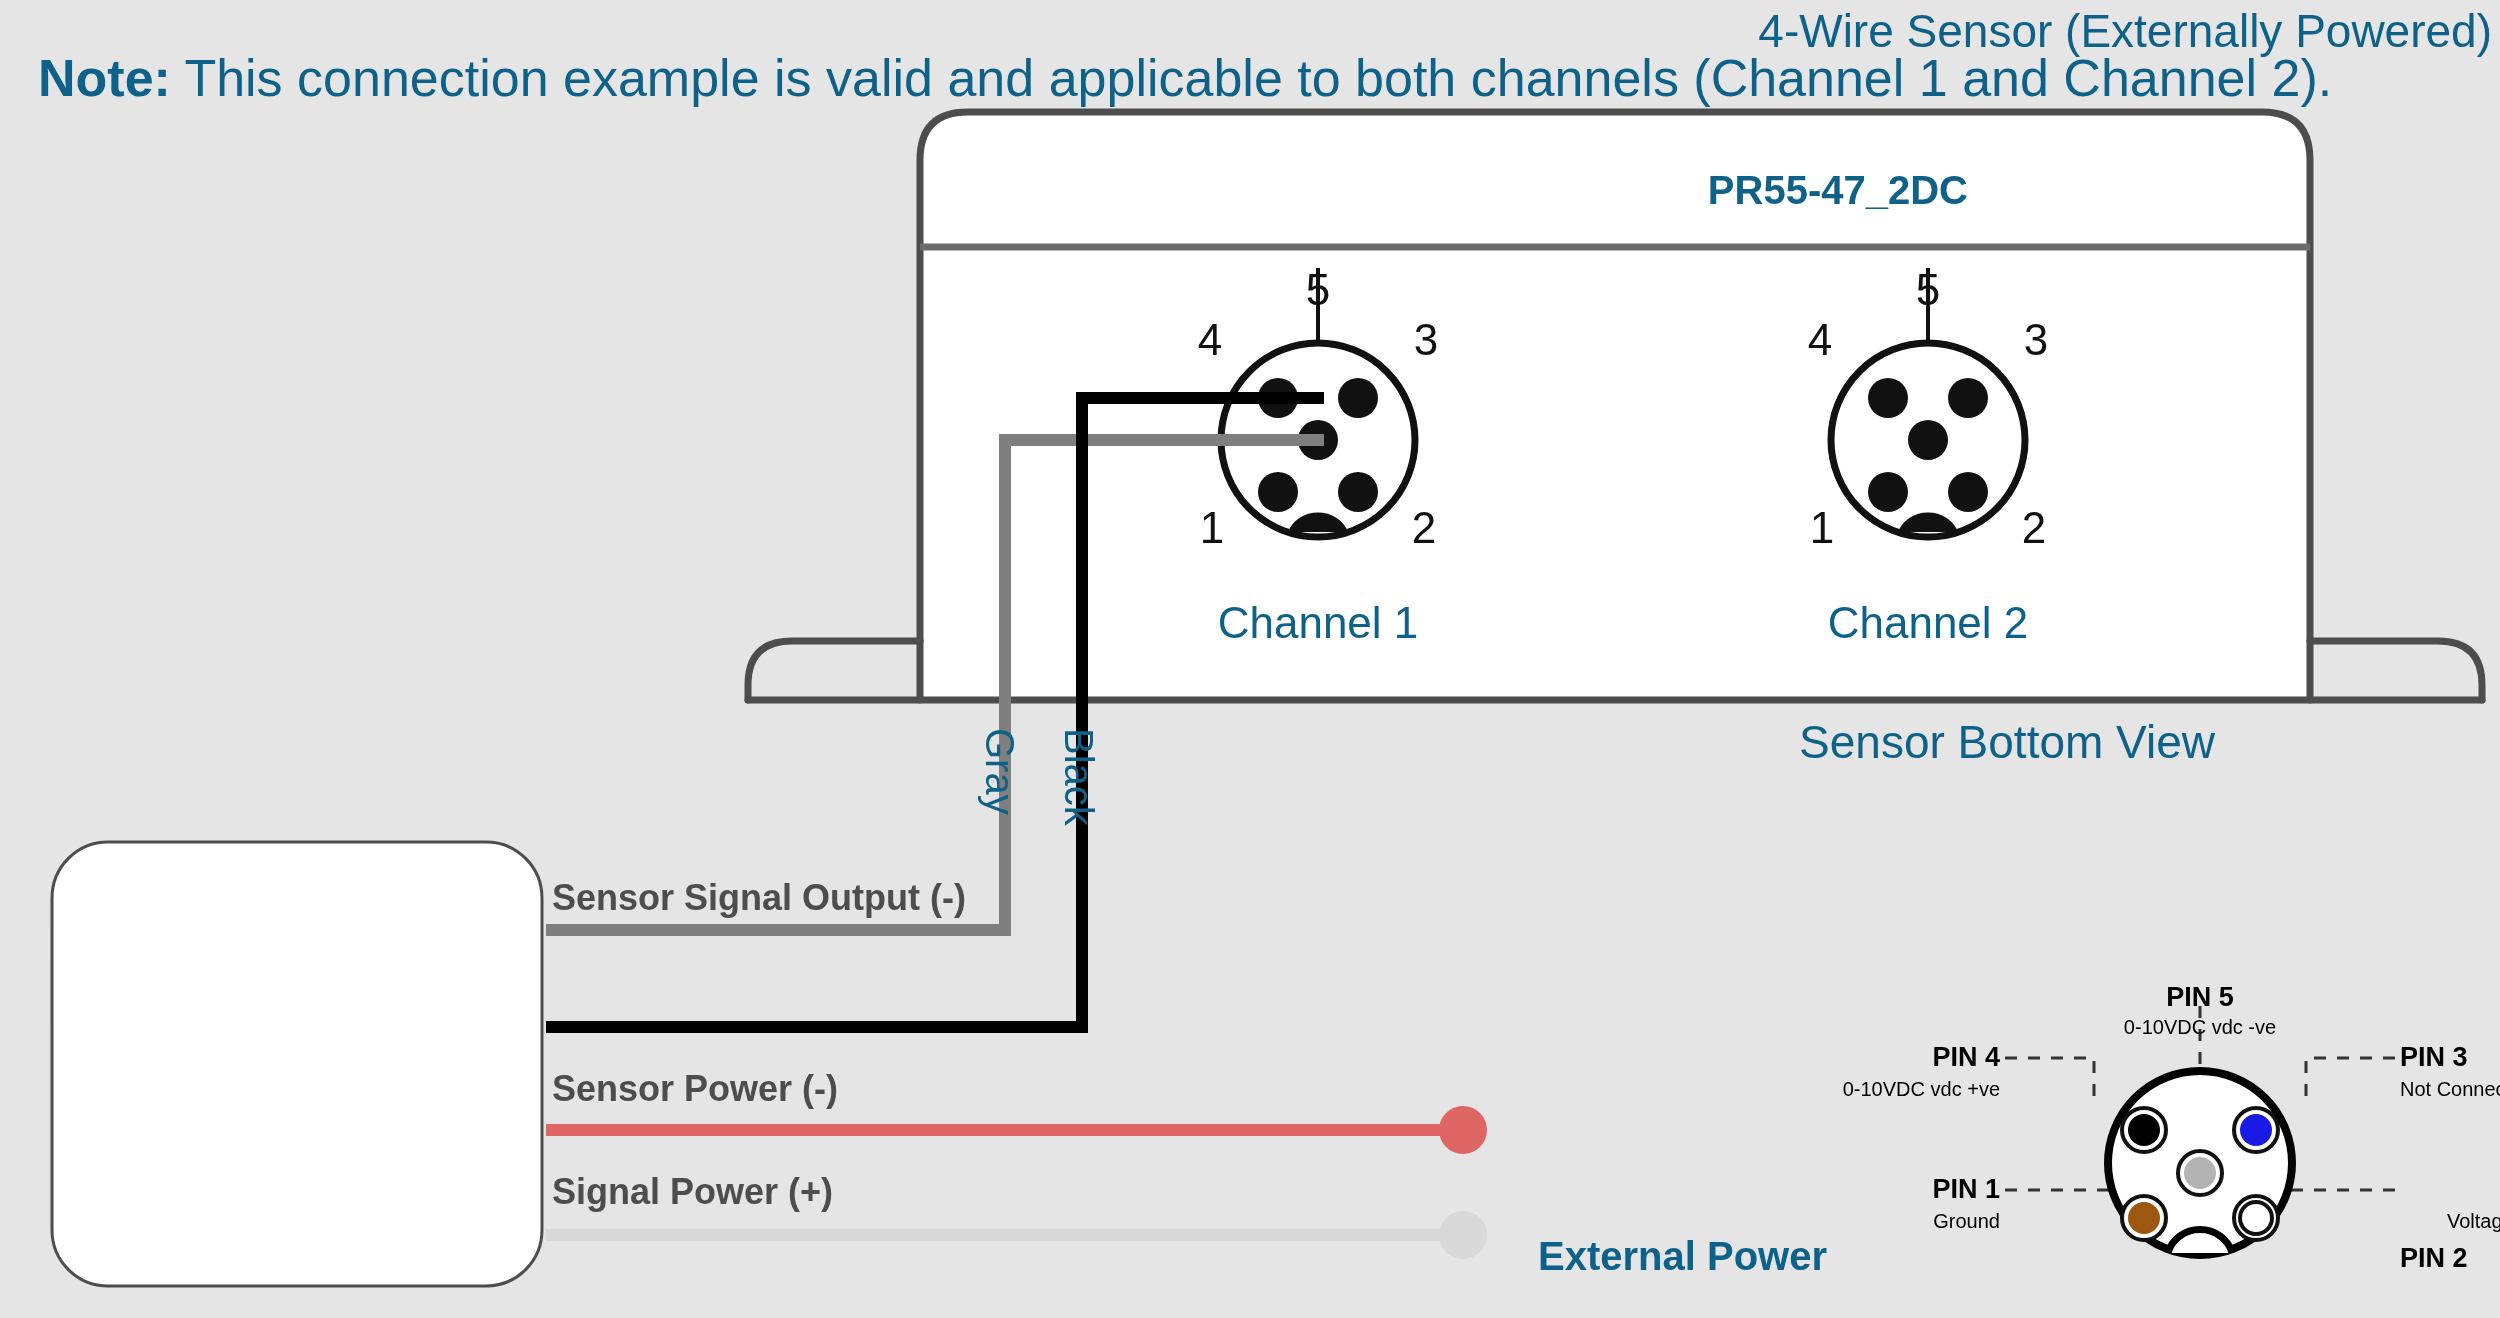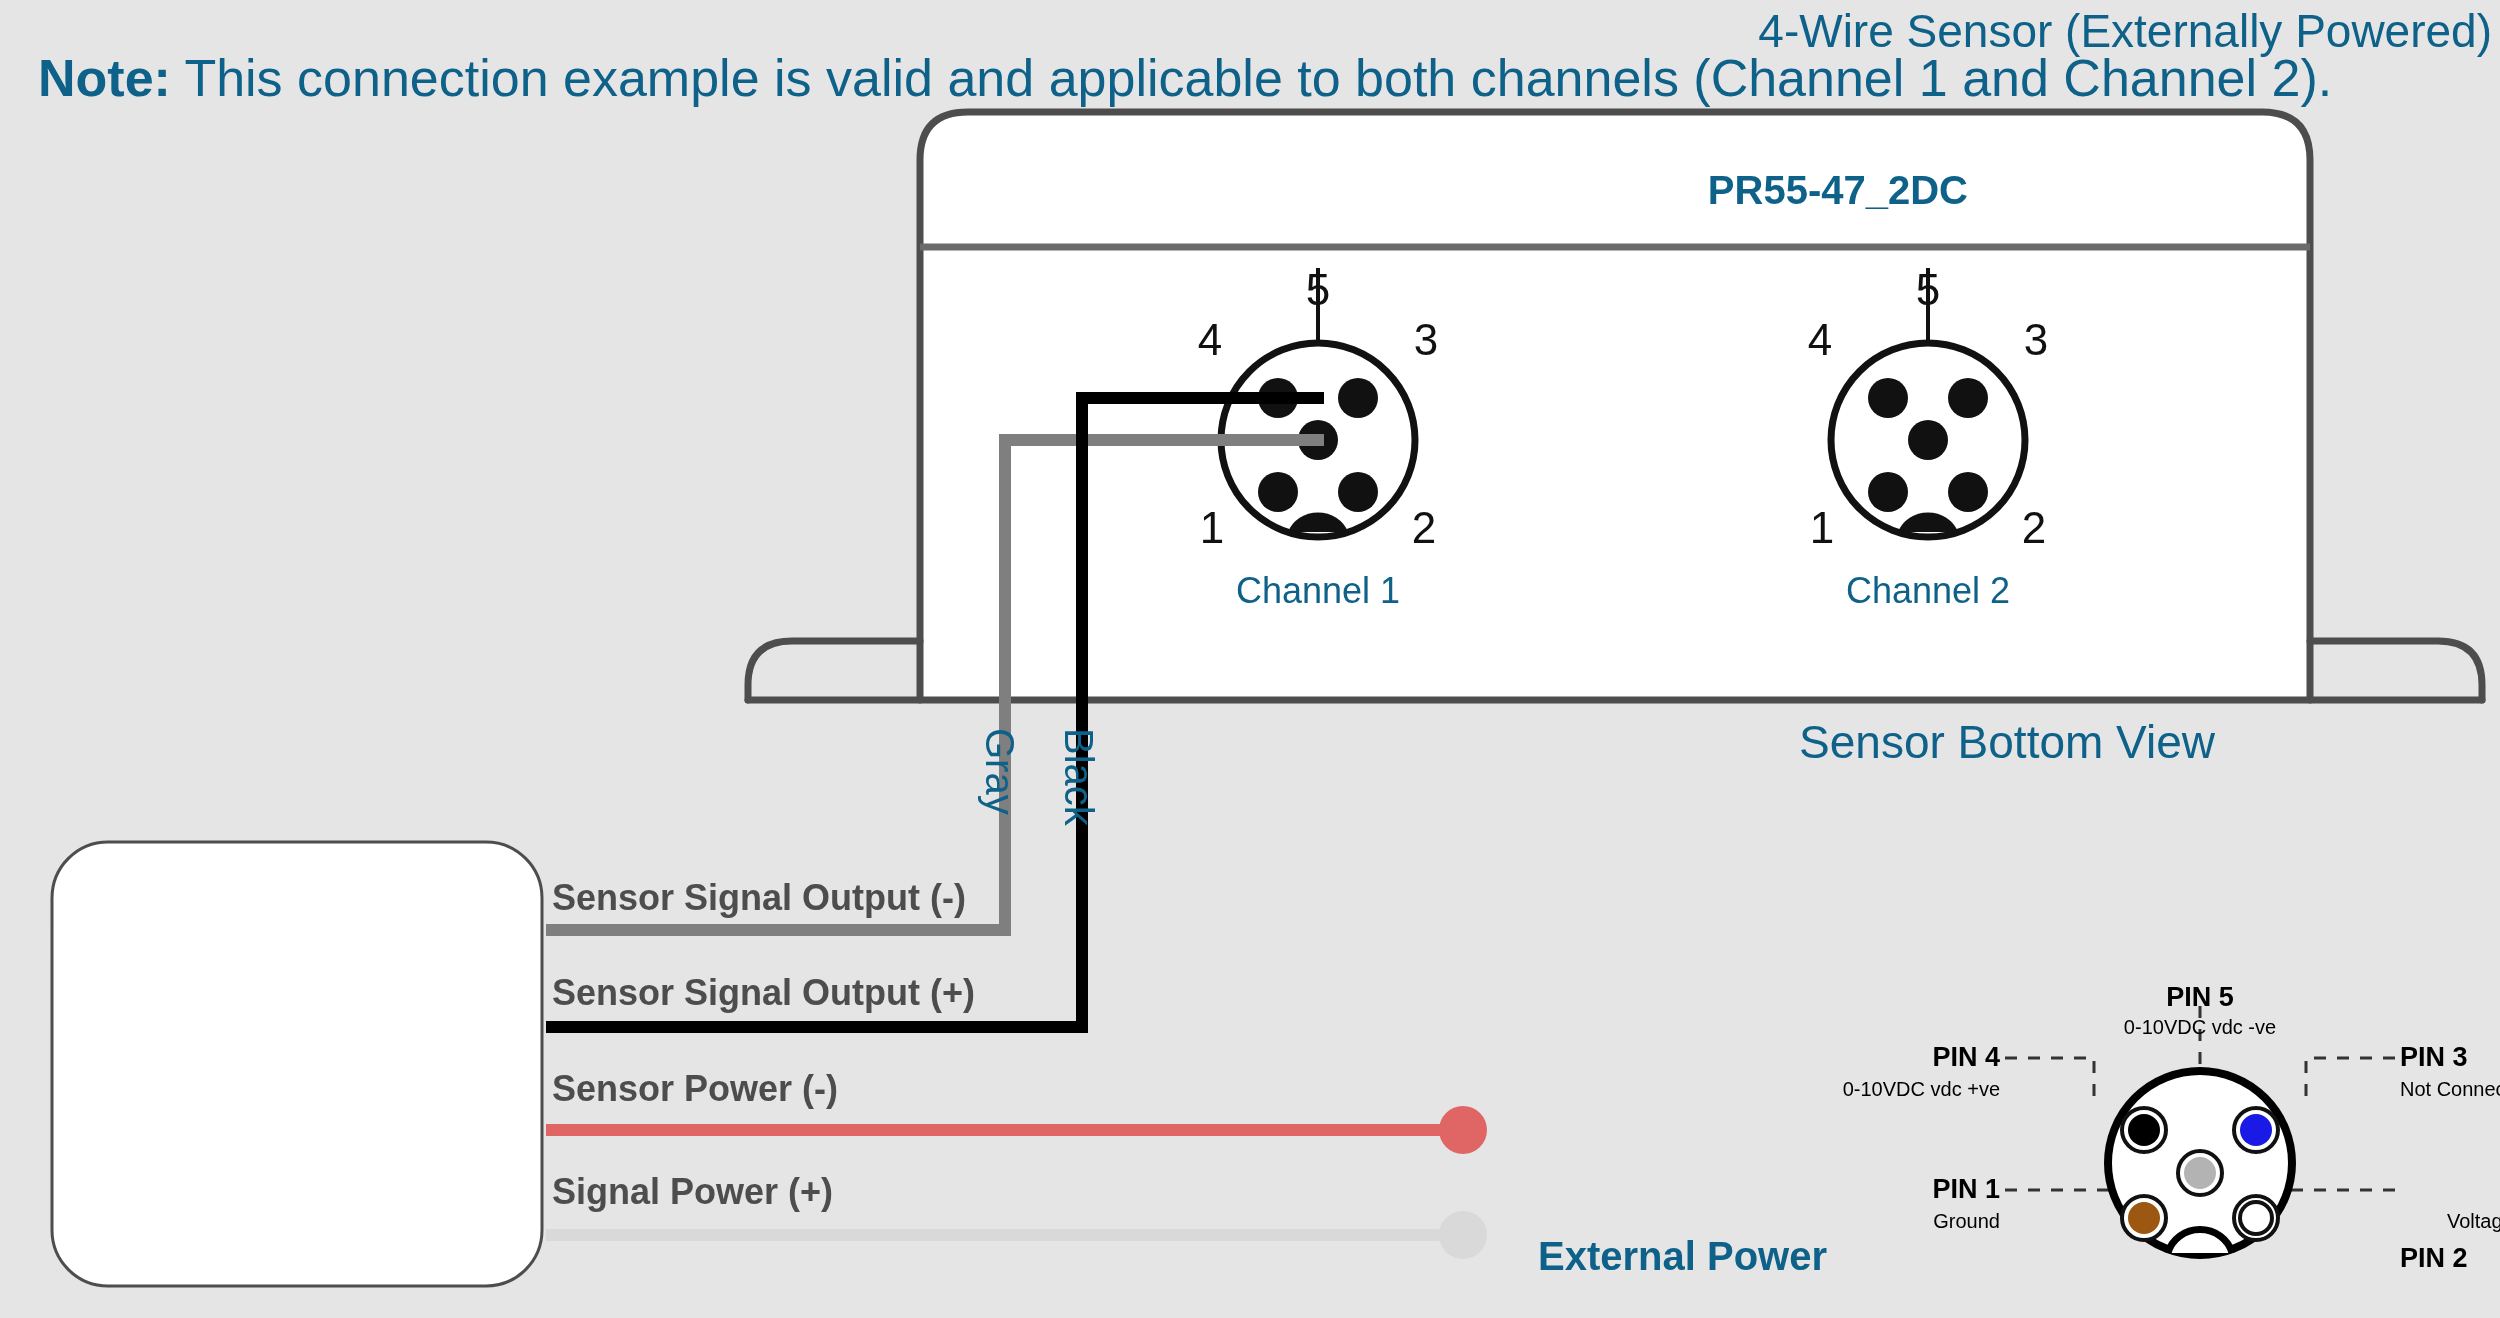--- a/index.html
+++ b/index.html
@@ -54,22 +54,23 @@
   #bottom-view-label {
     right: 285px;
     top: 715px;
     color: #0E6189;
     font-size: 46px;
   }
 
   
   .channel-caption {
     color: #0E6189;
-    font-size: 36px;
+    font-size: 44px;
     transform: translateX(-50%);
+    margin-top: 28px;
   }
   #channel-1-caption { left: 1318px; top: 570px; }
   #channel-2-caption { left: 1928px; top: 570px; }
 
   
   .pin-number {
     color: #111111;
     font-size: 44px;
     transform: translate(-50%, -50%);
   }
@@ -235,21 +236,20 @@
   <div class="txt pin-number" style="left:1928px;top:290px;">5</div>
   <div class="txt pin-number" style="left:2036px;top:340px;">3</div>
   <div class="txt pin-number" style="left:1822px;top:528px;">1</div>
   <div class="txt pin-number" style="left:2034px;top:528px;">2</div>
 
   <div class="txt wire-vlabel" id="wire-label-gray">Gray</div>
   <div class="txt wire-vlabel" id="wire-label-black">Black</div>
 
 
   <div class="txt wire-rowlabel" id="rowlabel-0">Sensor Signal Output (-)</div>
-  <div class="txt wire-rowlabel" id="rowlabel-1">Sensor Signal Output (+)</div>
   <div class="txt wire-rowlabel" id="rowlabel-2">Sensor Power (-)</div>
   <div class="txt wire-rowlabel" id="rowlabel-3">Signal Power (+)</div>
 
   <div class="txt" id="external-power">
     <span class="ep-main">External Power</span>
     
   </div>
 
   <div class="txt legend-pin-title lg-center" style="left:2200px;top:982px;">PIN 5</div>
   <div class="txt legend-pin-sub lg-center" style="left:2200px;top:1016px;">0-10VDC vdc -ve</div>

